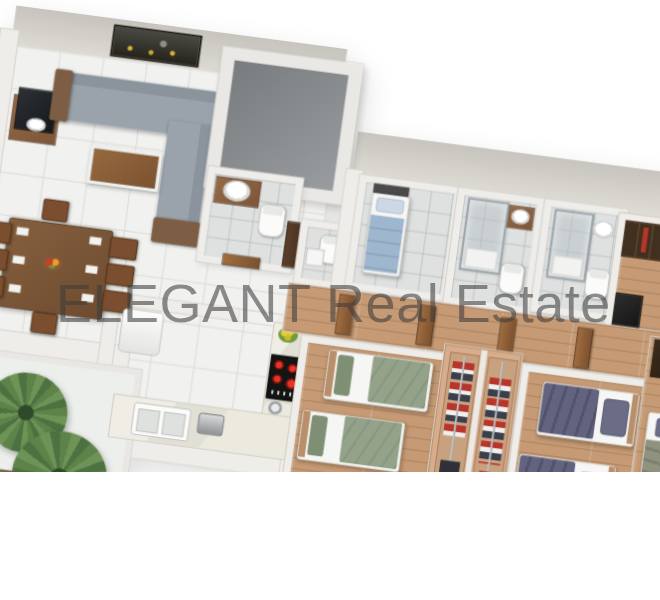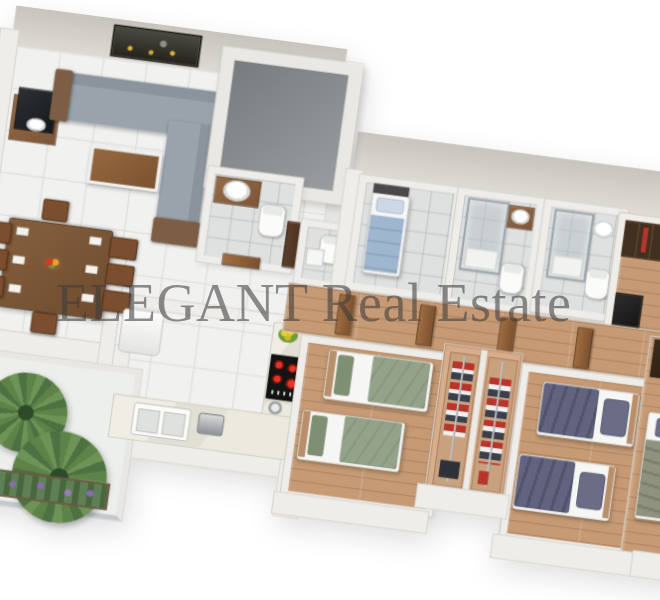--- a/index.html
+++ b/index.html
@@ -1,17 +1,17 @@
 <!DOCTYPE html>
 <html style="--wall: #efede9; --tile: #f1f2f0; --tileline: #d9dbd7; --graytile: #dfe1e0; --wood: #c59a74; --sofa: #9aa3ab; --sofadark: #8b949c; --sofaarm: #7d5e45; --furnwood: #8a5f3e; --tablewood: #7a573c; --chairwood: #7a4e2e; --bedgreen: #93a289; --bedgreendark: #7f8f74; --bedpurple: #62637e; --bedpurpledark: #53546b; --bedblue: #9fb6cf; --cooktop: #141414; --plant: #5f8054; --closetwood: #d7ad8e; --darkwood: #41301f; --shafttop: #797c7f; --shaftbottom: #9a9da0; --accentred: #b8352a; --watermark: #3d3d3d;"><head>
 <meta charset="utf-8">
 <style>
   html,body{margin:0;padding:0;background:#fff;}
-  .stage{position:relative;width:660px;height:600px;background:#fff;overflow:hidden;
-         font-family:Liberation Serif, serif;}
+  .stage{position:relative;width:660px;height:472px;background:#fff;overflow:hidden;
+         font-family:Liberation Sans, sans-serif;}
   .a{position:absolute;}
   .plan{position:absolute;left:0;top:0;width:780px;height:540px;
         transform-origin:0 0;
         transform:translate(25px,45px) matrix(0.985,0.13,-0.13,0.95,0,0);
         filter:drop-shadow(6px 10px 14px rgba(0,0,0,.12));}
   
   .tile{background-color:var(--tile);
         background-image:linear-gradient(to right,var(--tileline) 1px,transparent 1px),
                          linear-gradient(to bottom,var(--tileline) 1px,transparent 1px);
         background-size:44px 44px;}

